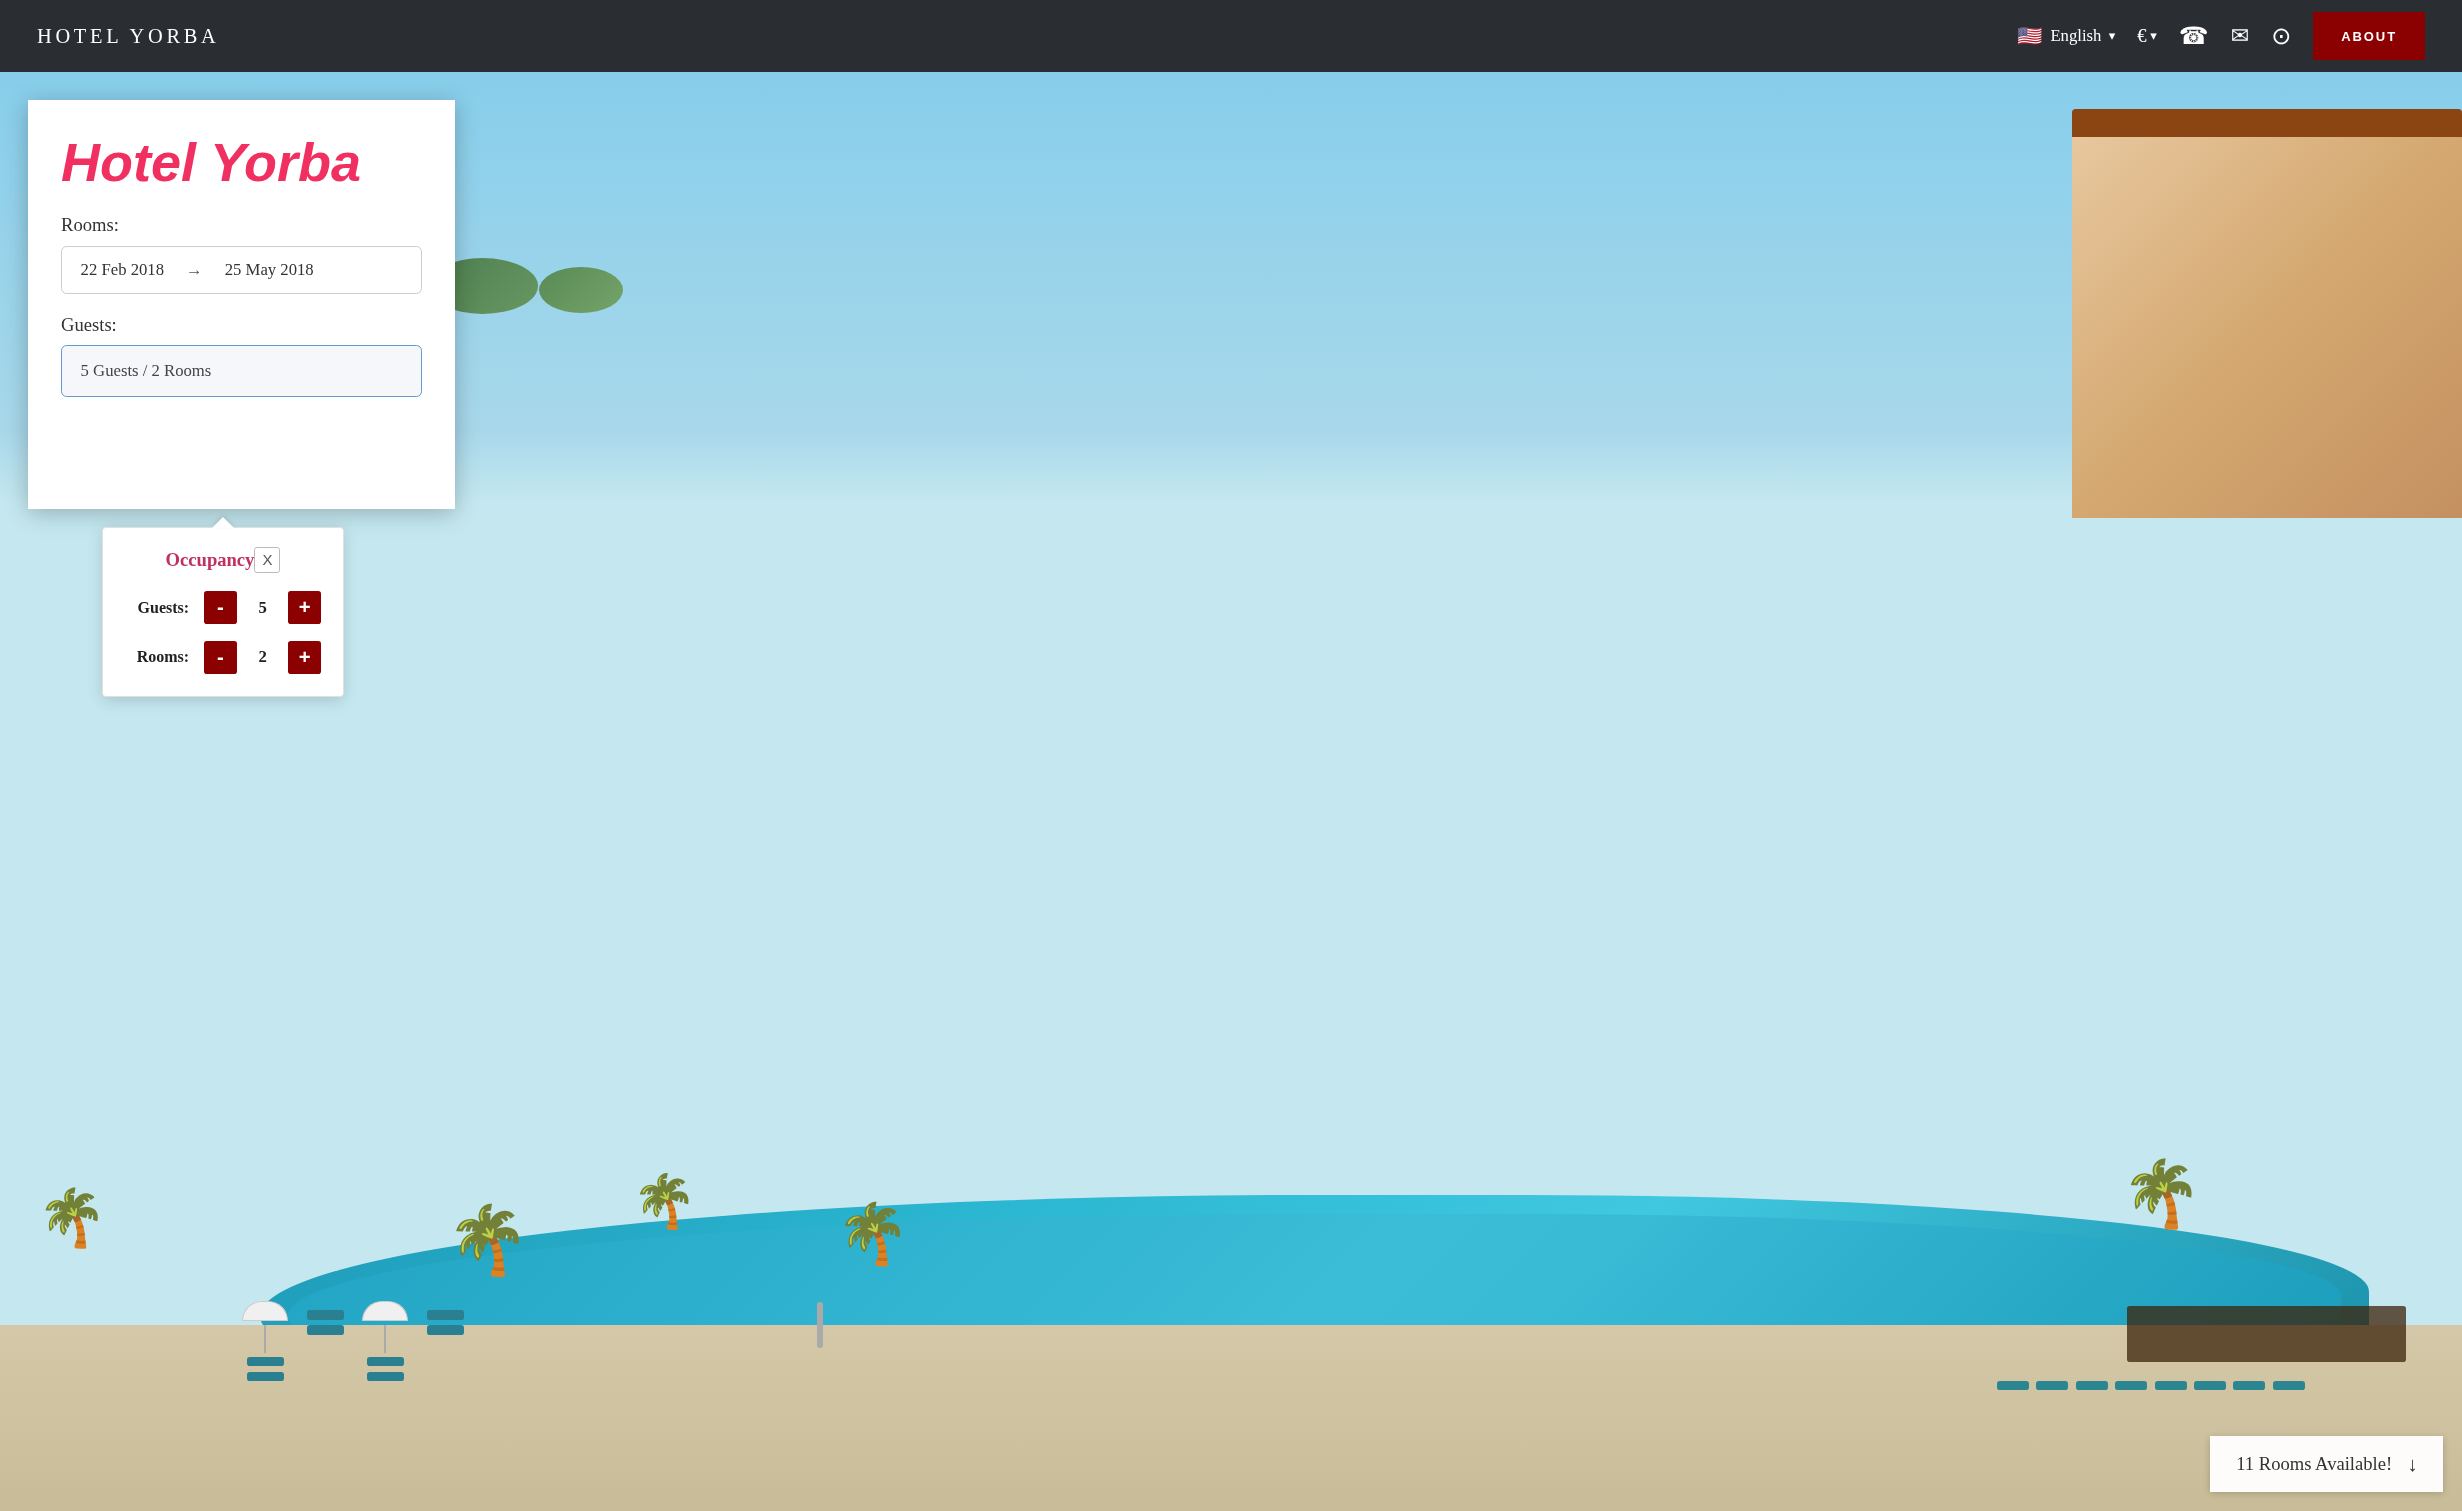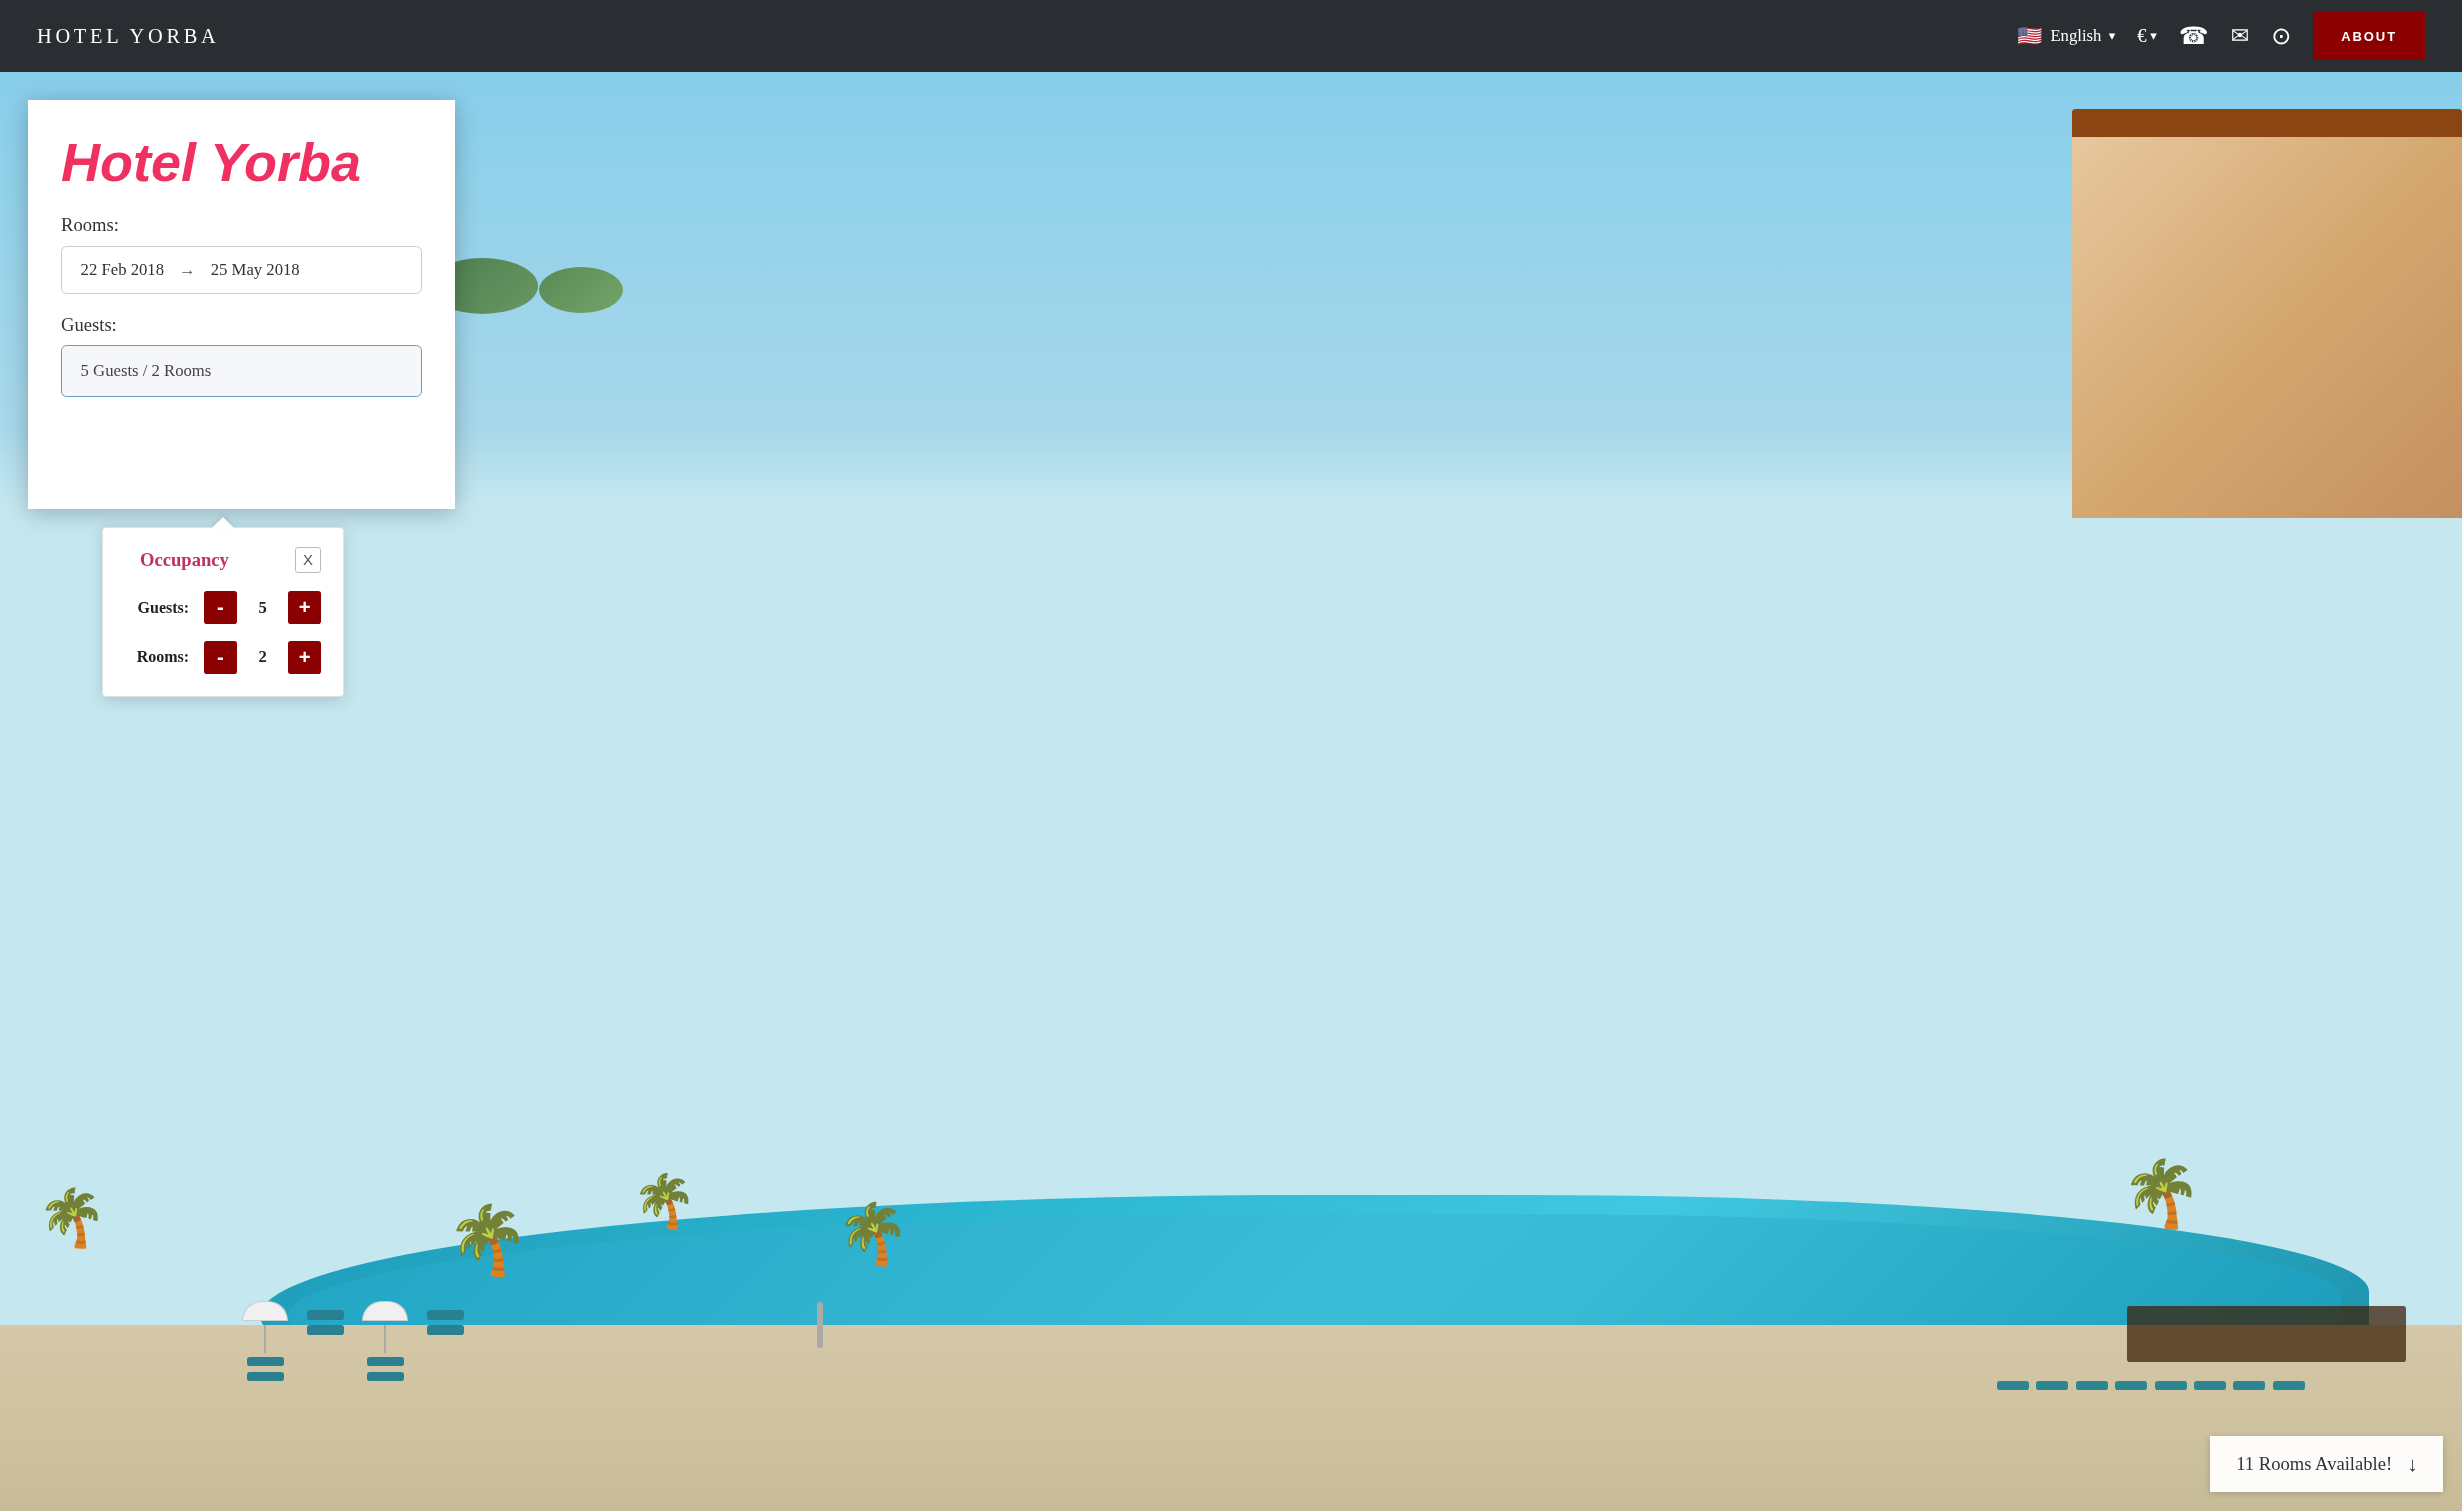--- a/index.html
+++ b/index.html
@@ -180,21 +180,21 @@
       font-size: 18.6px;
       color: #333;
       margin-bottom: 9.3px;
     }
     .dates-input {
       border: 1.4px solid #ccc;
       border-radius: 5.6px;
       padding: 13px 18.6px;
       display: flex;
       align-items: center;
-      gap: 15px;
+      gap: 22px;
       font-size: 16.7px;
       color: #333;
       margin-bottom: 20.4px;
       width: 100%;
       cursor: pointer;
     }
     .dates-arrow {
       color: #555;
       font-size: 16.7px;
     }
@@ -237,23 +237,22 @@
       width: 0;
       height: 0;
       border-left: 11px solid transparent;
       border-right: 11px solid transparent;
       border-bottom: 11px solid #fff;
       filter: drop-shadow(0 -1.9px 1.9px rgba(0,0,0,0.1));
     }
     .occupancy-header {
       display: flex;
       align-items: center;
-      justify-content: space-between;
+      justify-content: center;
       margin-bottom: 18.6px;
-      margin-left: 15px;
     }
     .occupancy-title {
       color: #c03060;
       font-size: 18.6px;
       font-weight: 600;
     }
     .occupancy-close {
       width: 26px;
       height: 26px;
       border: 1.4px solid #bbb;

